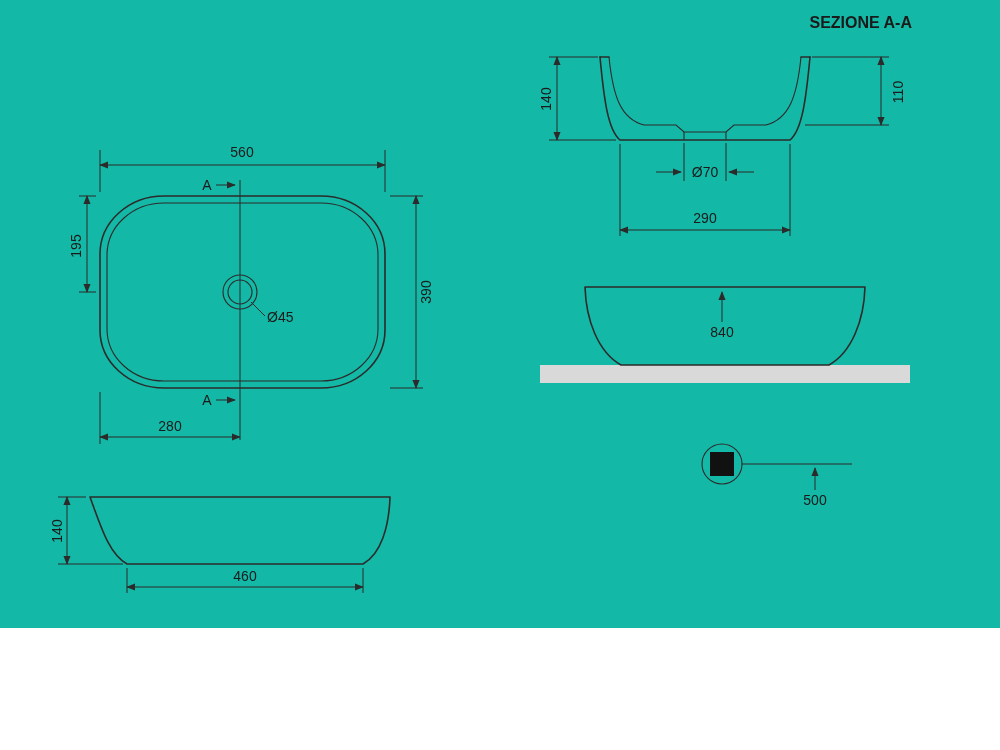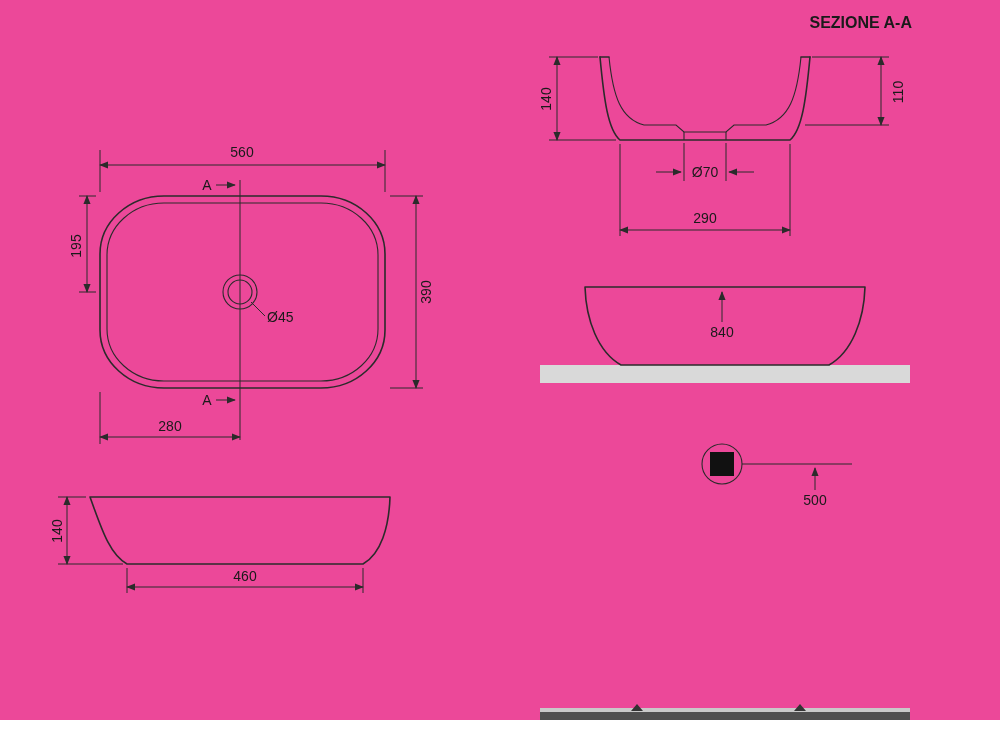--- a/index.html
+++ b/index.html
@@ -1,16 +1,16 @@
 <!DOCTYPE html>
 <html><head>
 <meta charset="utf-8">
 <style>
   html,body{margin:0;padding:0;background:#ffffff;}
-  .page{position:relative;width:1000px;height:720px;background:#ec4899;overflow:hidden;}
+  .page{position:relative;width:1000px;height:628px;background:#14b8a6;overflow:hidden;}
   svg{display:block;}
   .obj{fill:none;stroke:#2b2b2b;stroke-width:1.6;stroke-linejoin:round;stroke-linecap:round;}
   .thin{fill:none;stroke:#2b2b2b;stroke-width:1.1;}
   .dim{fill:none;stroke:#2b2b2b;stroke-width:1;marker-start:url(#ah);marker-end:url(#ah);}
   .dim1{fill:none;stroke:#2b2b2b;stroke-width:1;marker-end:url(#ah);}
   .ext{fill:none;stroke:#2b2b2b;stroke-width:1;}
   text{font-family:"Liberation Sans","DejaVu Sans",sans-serif;font-size:14px;fill:#1a1a1a;}
   .title-text{font-size:16px;font-weight:700;}
 </style>
 </head>

